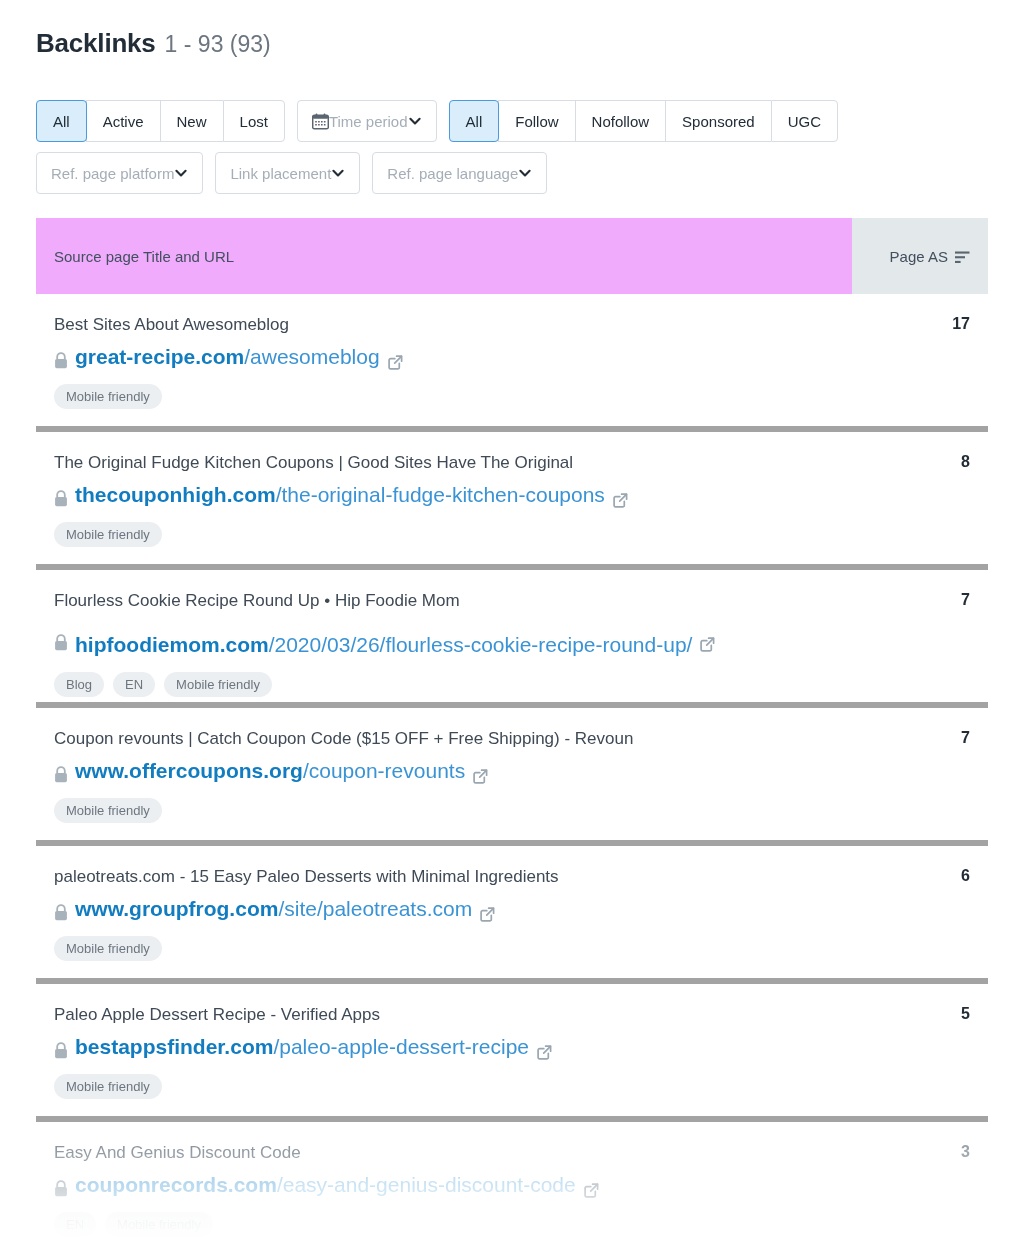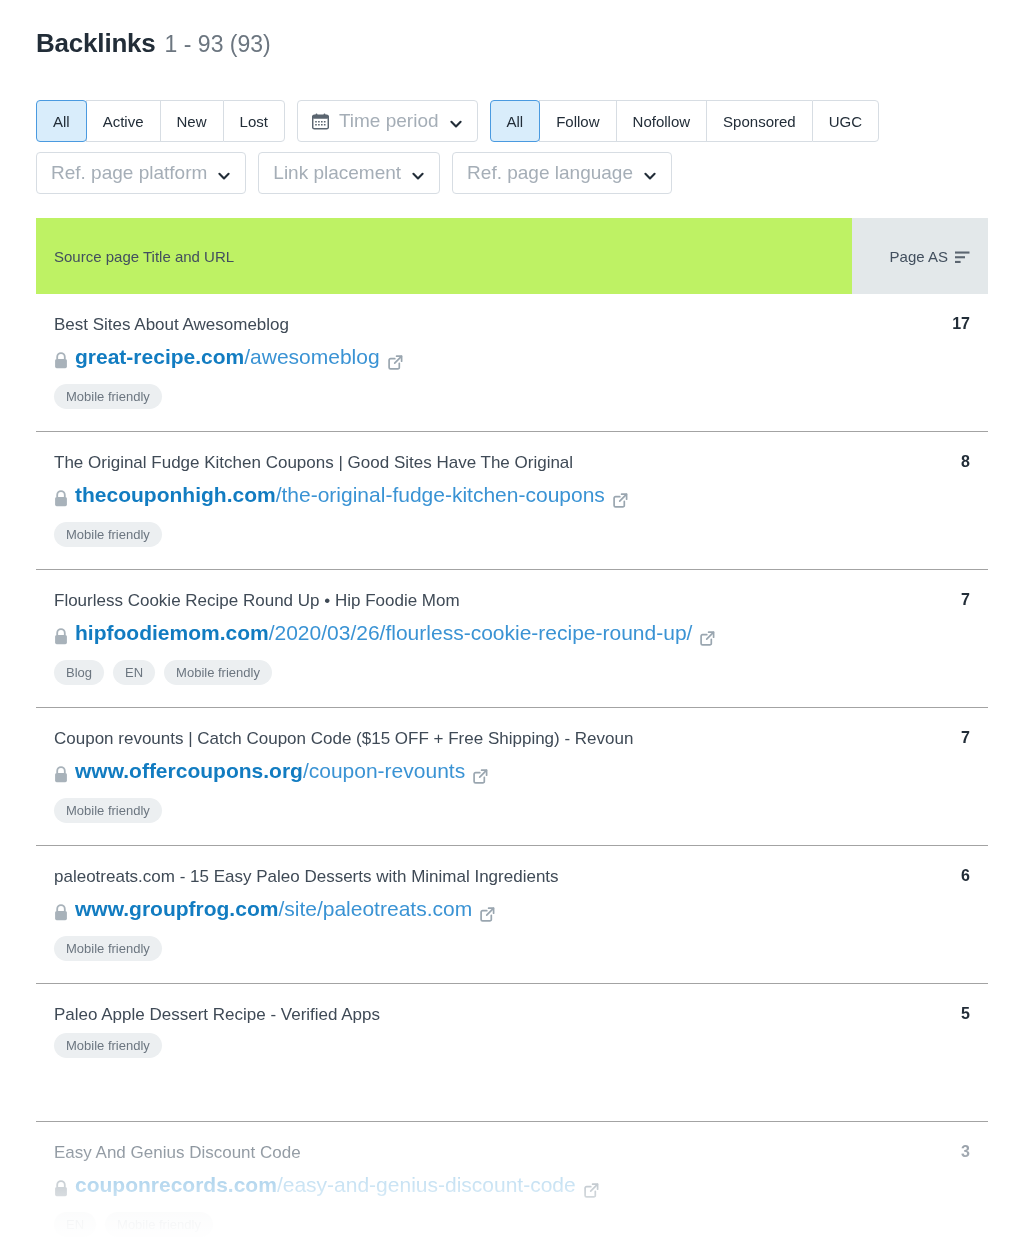--- a/index.html
+++ b/index.html
@@ -65,26 +65,26 @@
     border: 1px solid #4a9ae0;
     position: relative;
     z-index: 2;
     border-right-width: 1px;
     margin-right: -1px;
     border-radius: 4px;
   }
 
   .dropdown {
     height: 42px;
-    display: flex; align-items: center; gap: 10px;
+    display: flex; align-items: center; 
     padding: 0 14px;
     background: #fff;
     border: 1px solid #d7dde3;
     border-radius: 4px;
-    font-size: 19px;
+    font-size: 15px;
     color: #a5aeb7;
     cursor: pointer;
     white-space: nowrap;
   }
   .dropdown .chev {
     display: inline-block;
     width: 14px; height: 14px;
     flex: 0 0 auto;
   }
   .cal-icon { width: 17px; height: 17px; flex: 0 0 auto; }
@@ -110,21 +110,21 @@
 
   
   .table {
     position: absolute;
     left: 36px; top: 218px;
     width: 952px;
   }
   .thead {
     display: flex;
     height: 76px;
-    background: #bef264;
+    background: #f0abfc;
     align-items: stretch;
   }
   .th-title {
     flex: 1 1 auto;
     display: flex; align-items: center;
     padding-left: 18px;
     font-size: 15px; color: #424f5e;
   }
   .th-as {
     flex: 0 0 136px;
@@ -132,21 +132,21 @@
     display: flex; align-items: center; justify-content: flex-end;
     padding-right: 18px;
     gap: 7px;
     font-size: 15px; color: #424f5e;
     cursor: pointer;
   }
   .sort-icon { width: 15px; height: 13px; flex: 0 0 auto; }
 
   .row {
     display: flex;
-    border-bottom: 1px solid #a3a3a3;
+    border-bottom: 6px solid #a3a3a3;
     min-height: 138px;
     padding-top: 20px;
   }
   .row:last-child { border-bottom: none; }
   .row-main {
     flex: 1 1 auto;
     padding-left: 18px;
     padding-right: 10px;
   }
   .row-as {
@@ -349,21 +349,21 @@
           <div class="row-as">8</div>
         </div>
         <div class="row">
           <div class="row-main">
             <div class="src-title">Flourless Cookie Recipe Round Up • Hip Foodie Mom</div>
             <div class="src-url">
               <span class="lock-icon"><svg viewBox="0 0 14 17" width="14" height="17" aria-hidden="true">
                   <path d="M3.2 7.2 V4.9 a3.8 3.8 0 0 1 7.6 0 V7.2" fill="none" stroke="#a8b2ba" stroke-width="1.8"></path>
                   <rect x="1.1" y="7" width="11.8" height="9.2" rx="1.6" fill="#a8b2ba"></rect>
                 </svg></span>
-              <a style="text-decoration: none; white-space: nowrap;"><span class="url-domain">hipfoodiemom.com</span><span class="url-path">/2020/03/26/flourless-cookie-recipe-round-up/</span></a>
+              <a style="text-decoration: none; white-space: nowrap; margin-top: 12px;"><span class="url-domain">hipfoodiemom.com</span><span class="url-path">/2020/03/26/flourless-cookie-recipe-round-up/</span></a>
               <span class="ext-icon"><svg viewBox="0 0 15 15" width="15" height="15" aria-hidden="true">
                   <path d="M11.3 8.3 V12.4 a1.5 1.5 0 0 1 -1.5 1.5 H2.6 A1.5 1.5 0 0 1 1.1 12.4 V5.2 A1.5 1.5 0 0 1 2.6 3.7 H6.8" fill="none" stroke="#9aa6b0" stroke-width="1.7" stroke-linecap="round"></path>
                   <path d="M8.6 1.2 H13.6 V6.2" fill="none" stroke="#9aa6b0" stroke-width="1.7" stroke-linecap="round" stroke-linejoin="round"></path>
                   <path d="M13.4 1.4 L6.7 8.1" fill="none" stroke="#9aa6b0" stroke-width="1.7" stroke-linecap="round"></path>
                 </svg></span>
             </div>
             <div class="badges">
               <span class="badge">Blog</span>
               <span class="badge">EN</span>
               <span class="badge">Mobile friendly</span>
@@ -409,20 +409,32 @@
             </div>
             <div class="badges">
               <span class="badge">Mobile friendly</span>
             </div>
           </div>
           <div class="row-as">6</div>
         </div>
         <div class="row">
           <div class="row-main">
             <div class="src-title">Paleo Apple Dessert Recipe - Verified Apps</div>
+            <div class="src-url">
+              <span class="lock-icon"><svg viewBox="0 0 14 17" width="14" height="17" aria-hidden="true">
+                  <path d="M3.2 7.2 V4.9 a3.8 3.8 0 0 1 7.6 0 V7.2" fill="none" stroke="#a8b2ba" stroke-width="1.8"></path>
+                  <rect x="1.1" y="7" width="11.8" height="9.2" rx="1.6" fill="#a8b2ba"></rect>
+                </svg></span>
+              <a style="text-decoration: none; white-space: nowrap;"><span class="url-domain">bestappsfinder.com</span><span class="url-path">/paleo-apple-dessert-recipe</span></a>
+              <span class="ext-icon"><svg viewBox="0 0 15 15" width="15" height="15" aria-hidden="true">
+                  <path d="M11.3 8.3 V12.4 a1.5 1.5 0 0 1 -1.5 1.5 H2.6 A1.5 1.5 0 0 1 1.1 12.4 V5.2 A1.5 1.5 0 0 1 2.6 3.7 H6.8" fill="none" stroke="#9aa6b0" stroke-width="1.7" stroke-linecap="round"></path>
+                  <path d="M8.6 1.2 H13.6 V6.2" fill="none" stroke="#9aa6b0" stroke-width="1.7" stroke-linecap="round" stroke-linejoin="round"></path>
+                  <path d="M13.4 1.4 L6.7 8.1" fill="none" stroke="#9aa6b0" stroke-width="1.7" stroke-linecap="round"></path>
+                </svg></span>
+            </div>
             <div class="badges">
               <span class="badge">Mobile friendly</span>
             </div>
           </div>
           <div class="row-as">5</div>
         </div>
         <div class="row faded">
           <div class="row-main">
             <div class="src-title">Easy And Genius Discount Code</div>
             <div class="src-url">

